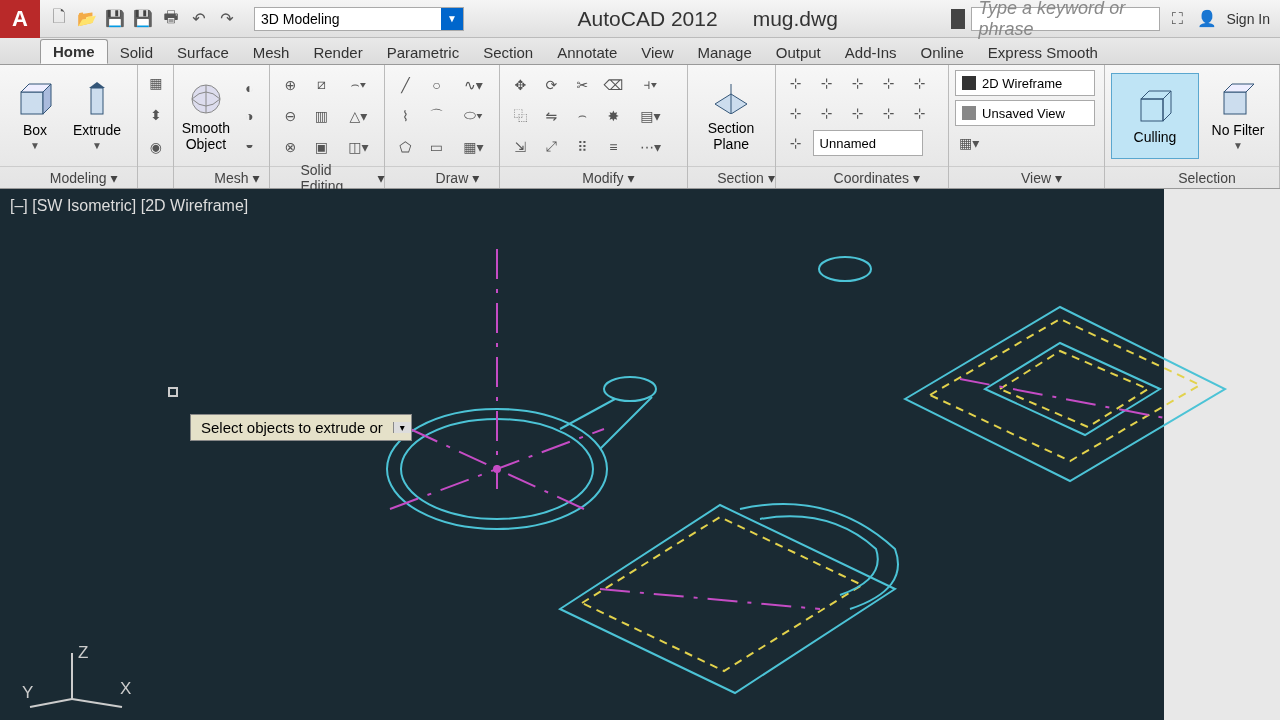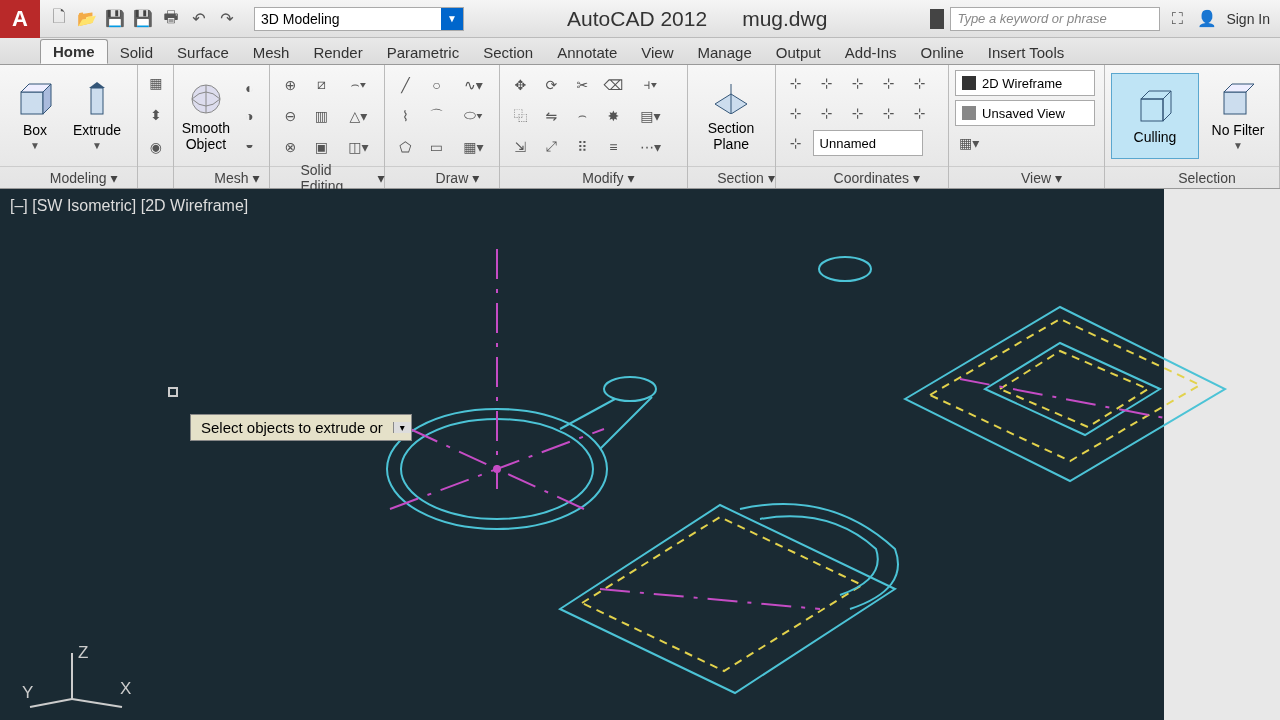--- a/index.html
+++ b/index.html
@@ -6,21 +6,21 @@
   body { width: 1280px; height: 720px; overflow: hidden; background: #e8e8e8; }
 
   
   .titlebar { height: 38px; background: linear-gradient(#f5f5f5,#e0e0e0); display:flex; align-items:center; border-bottom:1px solid #bbb; }
   .app-icon { width: 40px; height: 38px; background:#b92929; display:flex; align-items:center; justify-content:center; color:#fff; font-weight:bold; font-size:22px; }
   .qat { display:flex; align-items:center; gap:6px; padding:0 8px; }
   .qat-btn { width:22px; height:22px; display:flex; align-items:center; justify-content:center; color:#555; cursor:pointer; }
   .workspace-dd { width: 210px; height:24px; border:1px solid #aaa; background:#fff; display:flex; align-items:center; padding:0 6px; margin-left:8px; font-size:14px; position:relative; }
   .workspace-arrow { position:absolute; right:0; top:0; width:22px; height:100%; background:#0066cc; display:flex; align-items:center; justify-content:center; color:#fff; font-size:10px; }
   .title-center { flex:1; text-align:center; font-size:21px; color:#333; display:flex; gap:35px; justify-content:center; }
-  .search-box { width:210px; height:24px; border:1px solid #aaa; background:#fff; display:flex; align-items:center; padding:0 6px; font-size:13px; font-style:italic; color:#888; margin-right:6px; }
+  .search-box { width:189px; height:24px; border:1px solid #aaa; background:#fff; display:flex; align-items:center; padding:0 6px; font-size:18px; font-style:italic; color:#888; margin-right:6px; }
   .search-prefix { width:14px; height:20px; background:#444; margin-right:6px;}
   .title-right { display:flex; align-items:center; gap:8px; padding-right:10px;}
   .signin { font-size:14px; color:#333; }
 
   
   .tabs { height:27px; background:linear-gradient(#e9e9e9,#dcdcdc); display:flex; align-items:flex-end; border-bottom:1px solid #999; padding-left:40px; }
   .tab { padding:3px 12px; font-size:15px; color:#333; cursor:pointer; }
   .tab.active { background:#f7f7f7; border:1px solid #999; border-bottom:1px solid #f7f7f7; border-radius:3px 3px 0 0; font-weight:bold;}
 
   
@@ -90,21 +90,21 @@
   <div class="tab">Mesh</div>
   <div class="tab">Render</div>
   <div class="tab">Parametric</div>
   <div class="tab">Section</div>
   <div class="tab">Annotate</div>
   <div class="tab">View</div>
   <div class="tab">Manage</div>
   <div class="tab">Output</div>
   <div class="tab">Add-Ins</div>
   <div class="tab">Online</div>
-  <div class="tab">Insert Tools</div>
+  <div class="tab">Express Smooth</div>
 </div>
 
 <div class="ribbon">
 
   <div class="panel" style="width:142px">
     <div class="panel-body">
       <div class="bigbtn">
         <div class="icon-lg">
             <svg width="36" height="36">
               <rect x="4" y="10" width="22" height="22" fill="#cde" stroke="#357"></rect>

